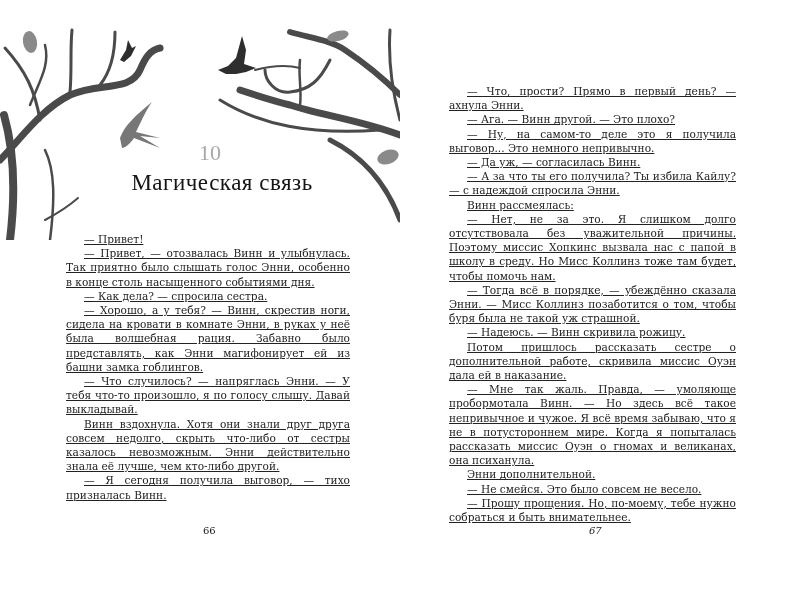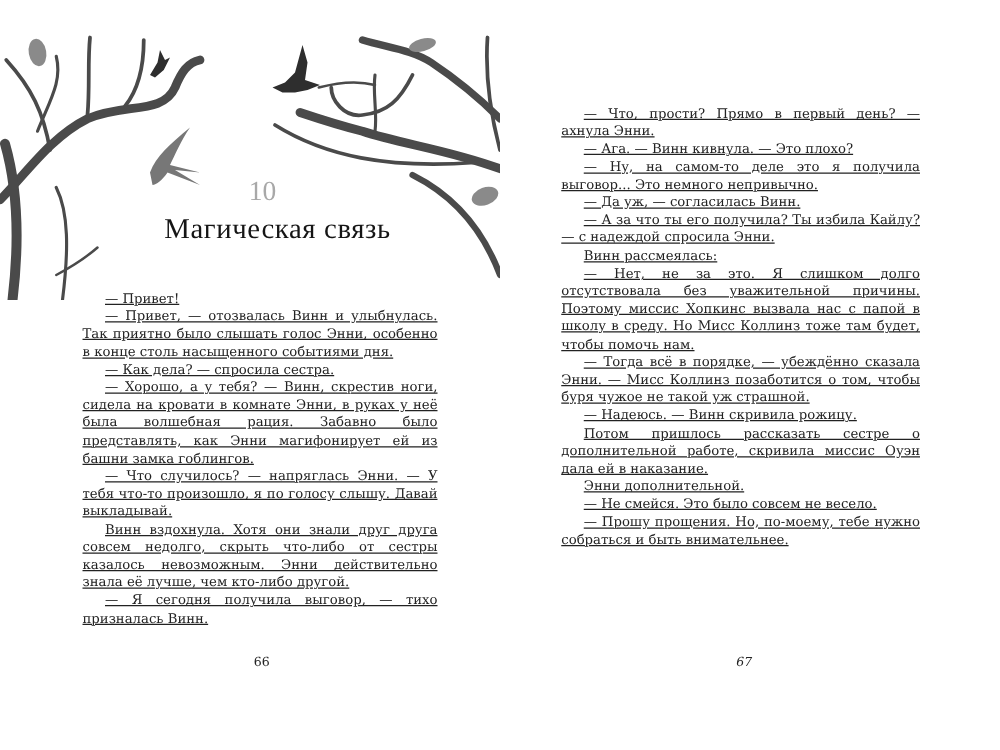--- a/index.html
+++ b/index.html
@@ -84,27 +84,28 @@
     <p>— Я сегодня получила выговор, — тихо призналась Винн.</p>
   </div>
 
   <div class="page-number pn-left">66</div>
 </div>
 
 <div class="page page-right"></div>
 
 <div class="text-block right-text">
   <p>— Что, прости? Прямо в первый день? — ахнула Энни.</p>
-  <p>— Ага. — Винн кивнула. — Это плохо?</p>
+  <p>— Ага. — Винн другой. — Это плохо?</p>
   <p>— Ну, на самом-то деле это я получила выговор... Это немного непривычно.</p>
   <p>— Да уж, — согласилась Винн.</p>
   <p>— А за что ты его получила? Ты избила Кайлу? — с надеждой спросила Энни.</p>
   <p>Винн рассмеялась:</p>
   <p>— Нет, не за это. Я слишком долго отсутствовала без уважительной причины. Поэтому миссис Хопкинс вызвала нас с папой в школу в среду. Но Мисс Коллинз тоже там будет, чтобы помочь нам.</p>
-  <p>— Тогда всё в порядке, — убеждённо сказала Энни. — Мисс Коллинз позаботится о том, чтобы буря чужое не такой уж страшной.</p>
+  <p>— Тогда всё в порядке, — убеждённо сказала Энни. — Мисс Коллинз позаботится о том, чтобы буря была не такой уж страшной.</p>
   <p>— Надеюсь. — Винн скривила рожицу.</p>
   <p>Потом пришлось рассказать сестре о дополнительной работе, скривила миссис Оуэн дала ей в наказание.</p>
+  <p>— Мне так жаль. Правда, — умоляюще пробормотала Винн. — Но здесь всё такое непривычное и чужое. Я всё время забываю, что я не в потустороннем мире. Когда я попыталась рассказать миссис Оуэн о гномах и великанах, она психанула.</p>
   <p>Энни дополнительной.</p>
   <p>— Не смейся. Это было совсем не весело.</p>
   <p>— Прошу прощения. Но, по-моему, тебе нужно собраться и быть внимательнее.</p>
 </div>
 
 <div class="page-number pn-right">67</div>
 
 </body></html>

